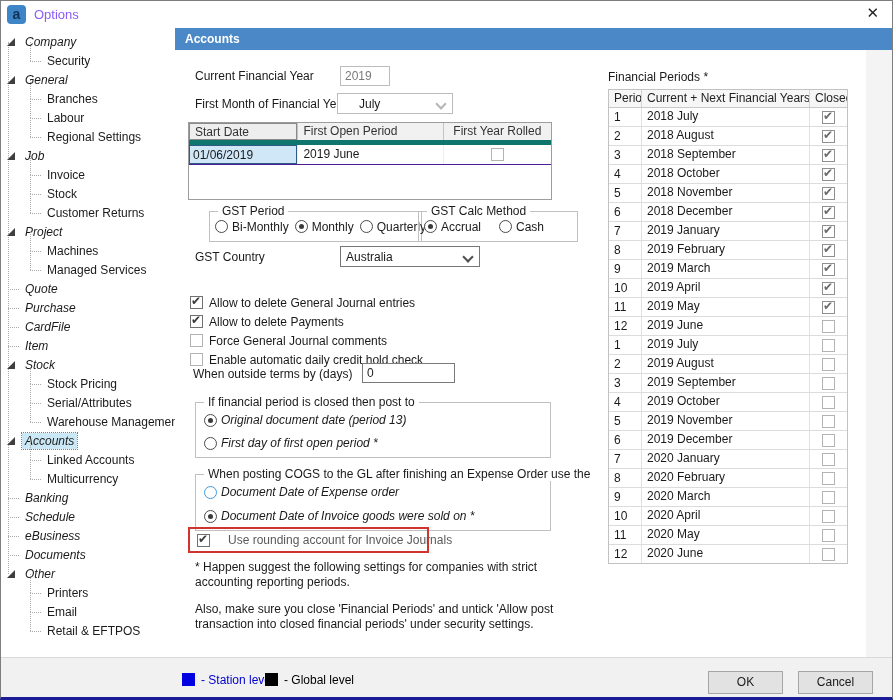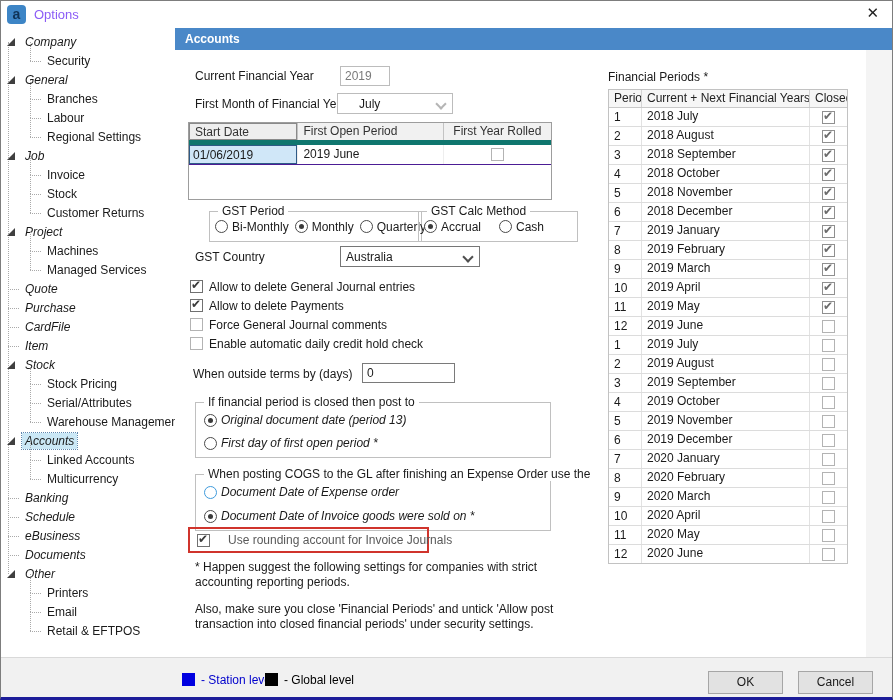--- a/index.html
+++ b/index.html
@@ -75,21 +75,21 @@
   .sc2{width:146px;box-sizing:border-box;padding:2px 0 0 5px;border-left:1px solid #eee;}
   .sc3{width:109px;display:flex;align-items:center;justify-content:center;border-left:1px solid #eee;box-sizing:border-box;}
 
   
   .groupbox{position:absolute;border:1px solid #c0c0c0;box-sizing:border-box;}
   .glegend{position:absolute;top:-8px;left:8px;background:#fff;padding:0 4px;white-space:nowrap;}
   .radio-row{position:absolute;left:5px;right:2px;top:0;bottom:0;display:flex;align-items:center;gap:9px;}
   .radio-col{position:absolute;left:8px;top:10px;display:flex;flex-direction:column;gap:9px;font-style:italic;}
   .radio-col.wide{gap:10px;}
 
-  .cb-list{position:absolute;left:15px;top:252px;}
+  .cb-list{position:absolute;left:15px;top:268px;}
   .cb-row{display:flex;align-items:center;gap:6px;height:13px;margin-bottom:6px;}
   .cblabel{white-space:nowrap;}
 
   .redbox{position:absolute;left:13px;top:499px;width:241px;height:26px;border:2px solid #d0342c;
     box-sizing:border-box;display:flex;align-items:center;gap:18px;padding-left:7px;}
   .redbox .cblabel{color:#595959;}
 
   .note{position:absolute;line-height:15px;color:#1a1a1a;}
 
   

